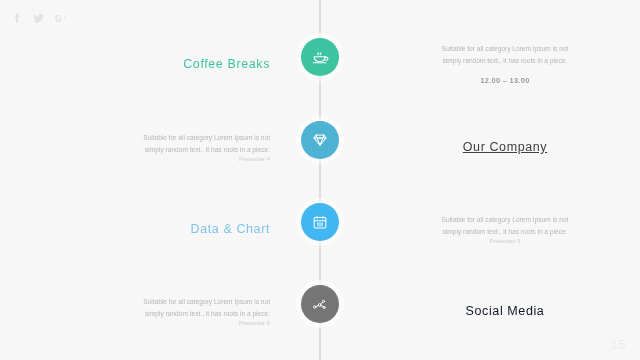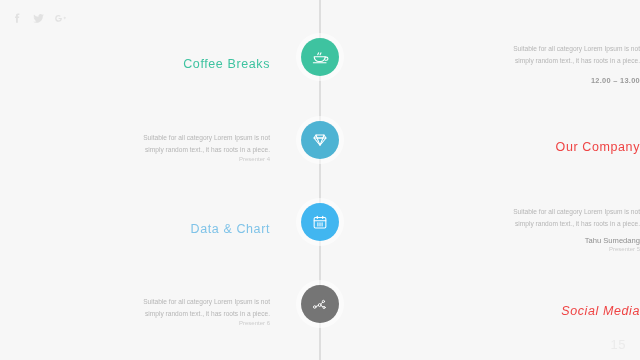--- a/index.html
+++ b/index.html
@@ -59,21 +59,21 @@
     display: flex;
     align-items: center;
   }
 
   .side {
     width: 288px;
     flex: 0 0 288px;
     margin-top: 14px;
   }
   .side-left  { text-align: right; padding-right: 18px; box-sizing: border-box; }
-  .side-right { text-align: right;  padding-left: 18px;  box-sizing: border-box; }
+  .side-right { text-align: center;  padding-left: 18px;  box-sizing: border-box; }
 
   .node-wrap {
     width: 64px;
     flex: 0 0 64px;
     display: flex;
     align-items: center;
     justify-content: center;
   }
 
   .node {
@@ -191,21 +191,21 @@
           <svg width="18" height="18" viewBox="0 0 24 24" fill="none" stroke="#ffffff" stroke-width="1.4" stroke-linecap="round" stroke-linejoin="round">
             <path d="M4 9.3h16L12 19 4 9.3z"></path>
             <path d="M4 9.3 6.7 5.4h10.6L20 9.3"></path>
             <path d="M8.1 9.3 12 19l3.9-9.7"></path>
             <path d="M6.7 5.4 8.1 9.3h7.8l1.4-3.9"></path>
           </svg>
         </span>
       </div>
     </div>
     <div class="side side-right">
-      <div class="title" style="color:#ef4444;">Our Company</div>
+      <div class="title" style="color:#404040;text-decoration:underline;">Our Company</div>
     </div>
   </div>
 
   <div class="row" style="top:199px;">
     <div class="side side-left">
       <div class="title" style="color:#7fc3e8;">Data &amp; Chart</div>
     </div>
     <div class="node-wrap">
       <div class="node" style="background:#41b6f0;">
         <span>
@@ -217,21 +217,20 @@
             <path d="M9.2 13v4.2"></path>
             <path d="M12 13v4.2"></path>
             <path d="M14.8 13v4.2"></path>
           </svg>
         </span>
       </div>
     </div>
     <div class="side side-right">
       <div class="body-text">Suitable for all category Lorem Ipsum is not</div>
       <div class="body-text">simply random text., it has roots in a piece.</div>
-      <div class="meta-name">Tahu Sumedang</div>
       <div class="meta-role">Presenter 5</div>
     </div>
   </div>
 
   <div class="row" style="top:281px;">
     <div class="side side-left">
       <div class="body-text">Suitable for all category Lorem Ipsum is not</div>
       <div class="body-text">simply random text., it has roots in a piece.</div>
       <div class="meta-role">Presenter 6</div>
     </div>
@@ -244,18 +243,18 @@
             <circle cx="17.4" cy="16.6" r="1.5"></circle>
             <circle cx="16.6" cy="8.6" r="1.5"></circle>
             <path d="M6.6 15.3 9.8 14"></path>
             <path d="M13.4 14.2l2.6 1.6"></path>
             <path d="M12.9 11.9l2.8-2.2"></path>
           </svg>
         </span>
       </div>
     </div>
     <div class="side side-right">
-      <div class="title" style="color:#ef4444;font-style:italic;">Social Media</div>
+      <div class="title" style="color:#0f172a;">Social Media</div>
     </div>
   </div>
 </div>
 
 <div class="page-number">15</div>
 
 </body></html>

